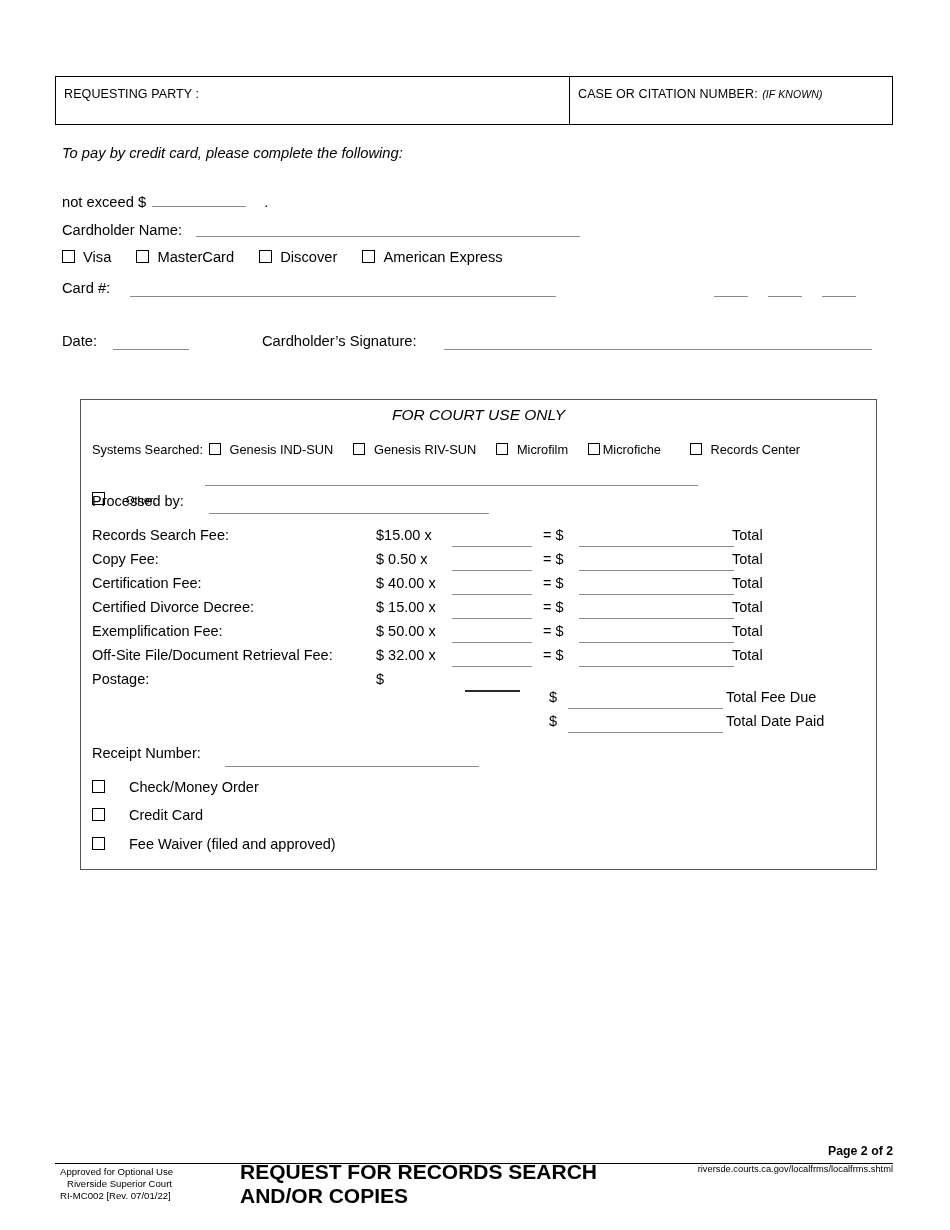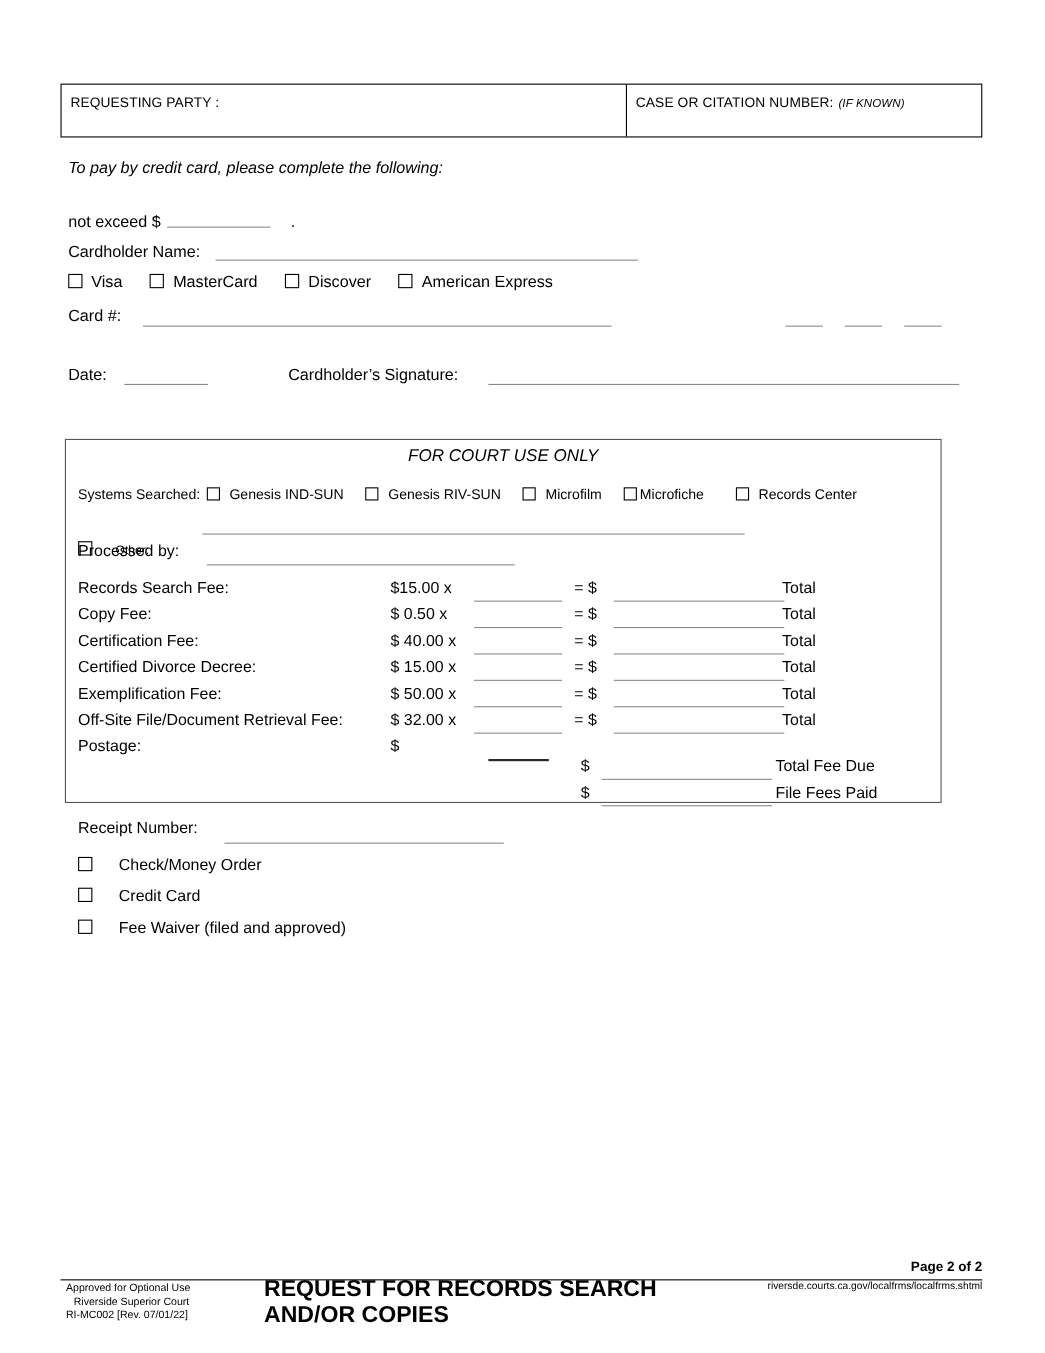--- a/index.html
+++ b/index.html
@@ -117,24 +117,24 @@
     top: 249px;
     font-size: 14.7px;
     white-space: nowrap;
   }
   .cardtypes .ct { margin-right: 21px; }
   .cardtypes .ct .cbox { margin-right: 8px; }
 
   
   .court-box {
     position: absolute;
-    left: 59px;
+    left: 80px;
     top: 399px;
     width: 797px;
-    height: 331px;
+    height: 471px;
     border: 1.5px solid #555;
     box-sizing: border-box;
   }
   .court-title {
     position: absolute;
     left: 0; right: 0;
     top: 6px;
     text-align: center;
     font-style: italic;
     font-size: 15.5px;
@@ -408,21 +408,21 @@
 
     <div class="grand-row" style="top:289px">
       <span class="grand-dollar">$</span>
       <span class="r-grand"></span>
       <span class="grand-label">Total Fee Due</span>
     </div>
 
     <div class="grand-row" style="top:313px">
       <span class="grand-dollar">$</span>
       <span class="r-grand"></span>
-      <span class="grand-label">File Fees Paid</span>
+      <span class="grand-label">Total Date Paid</span>
     </div>
 
     <div class="receipt-row">Receipt Number:</div>
     <div class="rule r-receipt"></div>
 
     <div class="pay-opt" style="top:379px">
       <span class="cbox"></span><span>Check/Money Order</span>
     </div>
     <div class="pay-opt" style="top:407px">
       <span class="cbox"></span><span>Credit Card</span>

